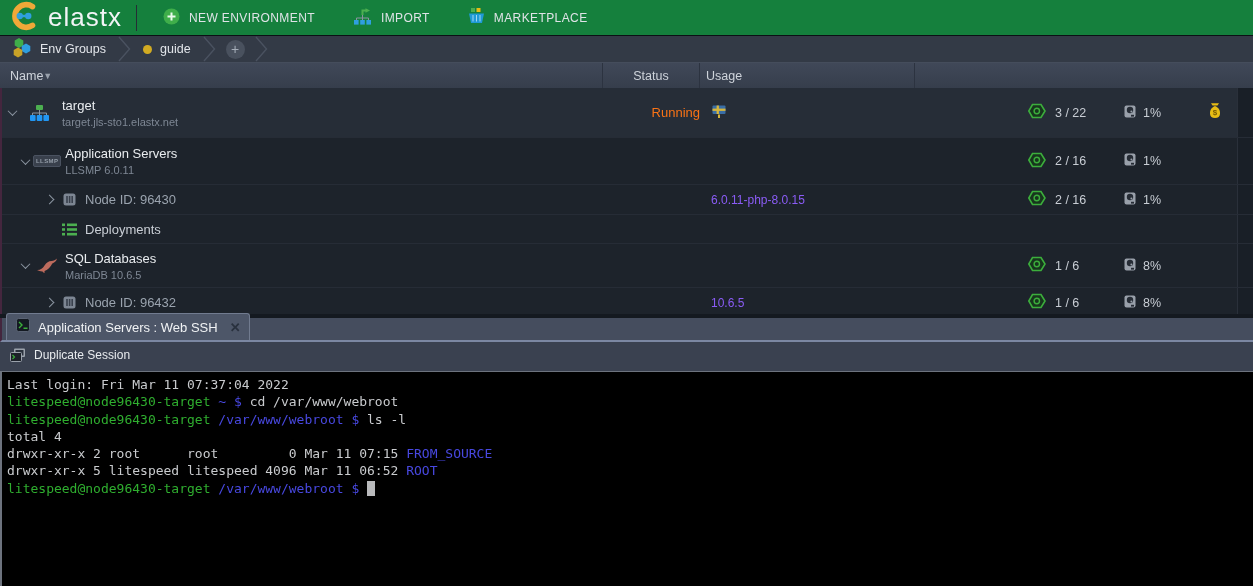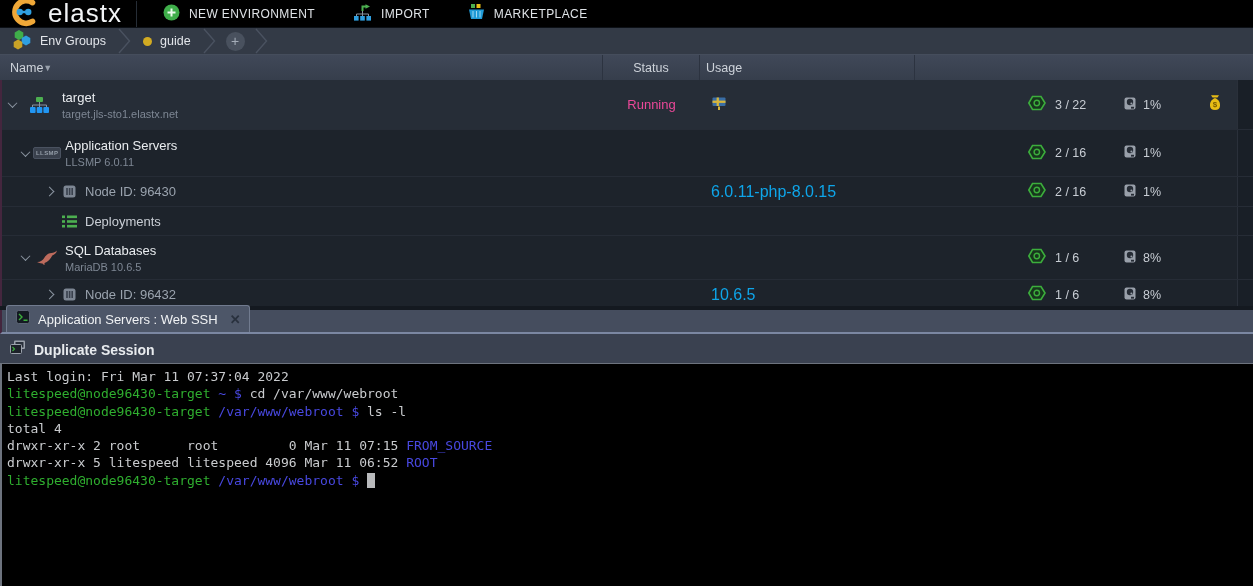--- a/index.html
+++ b/index.html
@@ -1,20 +1,20 @@
 <!DOCTYPE html>
 <html><head>
 <meta charset="utf-8">
 <style>
   * { margin:0; padding:0; box-sizing:border-box; }
   html,body { width:1253px; height:586px; overflow:hidden; background:#1d232b;
               font-family:"Liberation Sans", sans-serif; }
 
   
-  .topbar { height:28px; background:#000000; display:flex; align-items:center;
+  .topbar { height:36px; background:#15803d; display:flex; align-items:center;
             border-bottom:1px solid #0c1016; }
   .brand { display:flex; align-items:center; gap:8px; padding:0 14px 0 8px; cursor:pointer; }
   .brand-text { color:#f2f4f6; font-size:26px; letter-spacing:1px; font-weight:400; }
   .topbar-sep { width:1px; height:26px; background:#262d36; margin-right:26px; }
   .tb-btn { display:flex; align-items:center; gap:9px; margin-right:38px; cursor:pointer;
             color:#dfe3e7; font-size:12px; letter-spacing:.4px; }
 
   
   .crumbbar { height:26px; background:#333a46; display:flex; align-items:center; }
   .bc-item { display:flex; align-items:center; gap:8px; color:#e2e5ea; font-size:12.5px;
@@ -47,44 +47,44 @@
   .chev.down  { transform:rotate(45deg) translate(-1px,-1px); }
   .chev.right { transform:rotate(-45deg); }
   .icon-box { display:flex; align-items:center; justify-content:center; }
   .lvl0 .icon-box{ flex:0 0 38px; } .lvl1 .icon-box{ flex:0 0 28px; } .lvl2 .icon-box{ flex:0 0 24px; }
   .ttl-wrap { padding-left:4px; }
   .ttl { font-size:13px; color:#e9ecef; }
   .grow.selected .ttl { font-weight:normal; }
   .ttl.dim { color:#9aa3ae; }
   .ttl.mid { color:#c9ced5; }
   .sub { font-size:11px; color:#7e8794; margin-top:3px; }
-  .scell { flex:0 0 97px; display:flex; align-items:center; justify-content:center;
-           color:#ec4899; font-size:13px; }
+  .scell { flex:0 0 97px; display:flex; align-items:center; justify-content:flex-end;
+           color:#f97316; font-size:13px; }
   .tcell { flex:0 0 322px; display:flex; align-items:center; padding-left:11px;
-           color:#0ea5e9; font-size:16px; }
+           color:#8b5cf6; font-size:12px; }
   .ucell { flex:0 0 215px; display:flex; align-items:center; padding-left:6px; }
   .cl-group { flex:0 0 96px; display:flex; align-items:center; gap:9px;
               color:#c8cdd4; font-size:12.5px; }
   .dk-group { flex:0 0 78px; display:flex; align-items:center; gap:7px;
               color:#c8cdd4; font-size:12.5px; }
   .gutter { flex:1 1 auto; background:#191f27; border-left:1px solid #2a303a; }
   .llsmp { font-size:6px; font-weight:bold; letter-spacing:.4px; color:#959ea9;
            background:#39404c; border:1px solid #4a5260; border-radius:2px; padding:2px 2px; }
 
   
   .panel-gap { height:4px; background:#141920; }
   .tabstrip { height:24px; background:#454d5e; position:relative;
               border-bottom:2px solid #7b87a2; border-left:2px solid #44263e; }
   .ssh-tab { position:absolute; left:4px; bottom:0; height:27px; display:flex; align-items:center;
              gap:8px; padding:0 8px 0 9px; background:#4d5668; border:1px solid #717b8f;
              border-bottom:none; border-radius:3px 3px 0 0; cursor:pointer; }
   .ssh-tab-label { color:#f0f2f4; font-size:13px; white-space:nowrap; }
   .tab-close { color:#29313e; font-weight:bold; font-size:13px; margin-left:4px; cursor:pointer; }
   .sshbar { height:29px; background:#3a4150; display:flex; align-items:center; padding-left:10px; }
-  .dup-btn { display:flex; align-items:flex-end; gap:8px; color:#e8ebee; font-size:14px; cursor:pointer;font-weight:bold; }
+  .dup-btn { display:flex; align-items:flex-start; gap:8px; color:#e8ebee; font-size:12px; cursor:pointer; }
   .term { height:229px; background:#000; border-top:1px solid #6d737e; border-left:2px solid #6d737e;
           padding:4px 0 0 5px; font-family:"DejaVu Sans Mono", monospace; font-size:13px;
           line-height:17.3px; cursor:text; }
   .tline { white-space:pre; }
   .c-fg   { color:#c9cbce; }
   .c-green{ color:#2fae2f; }
   .c-blue { color:#4848e0; }
   .cursor { display:inline-block; width:8px; height:15px; background:#b9babc; vertical-align:text-bottom; }
 </style>
 </head>

